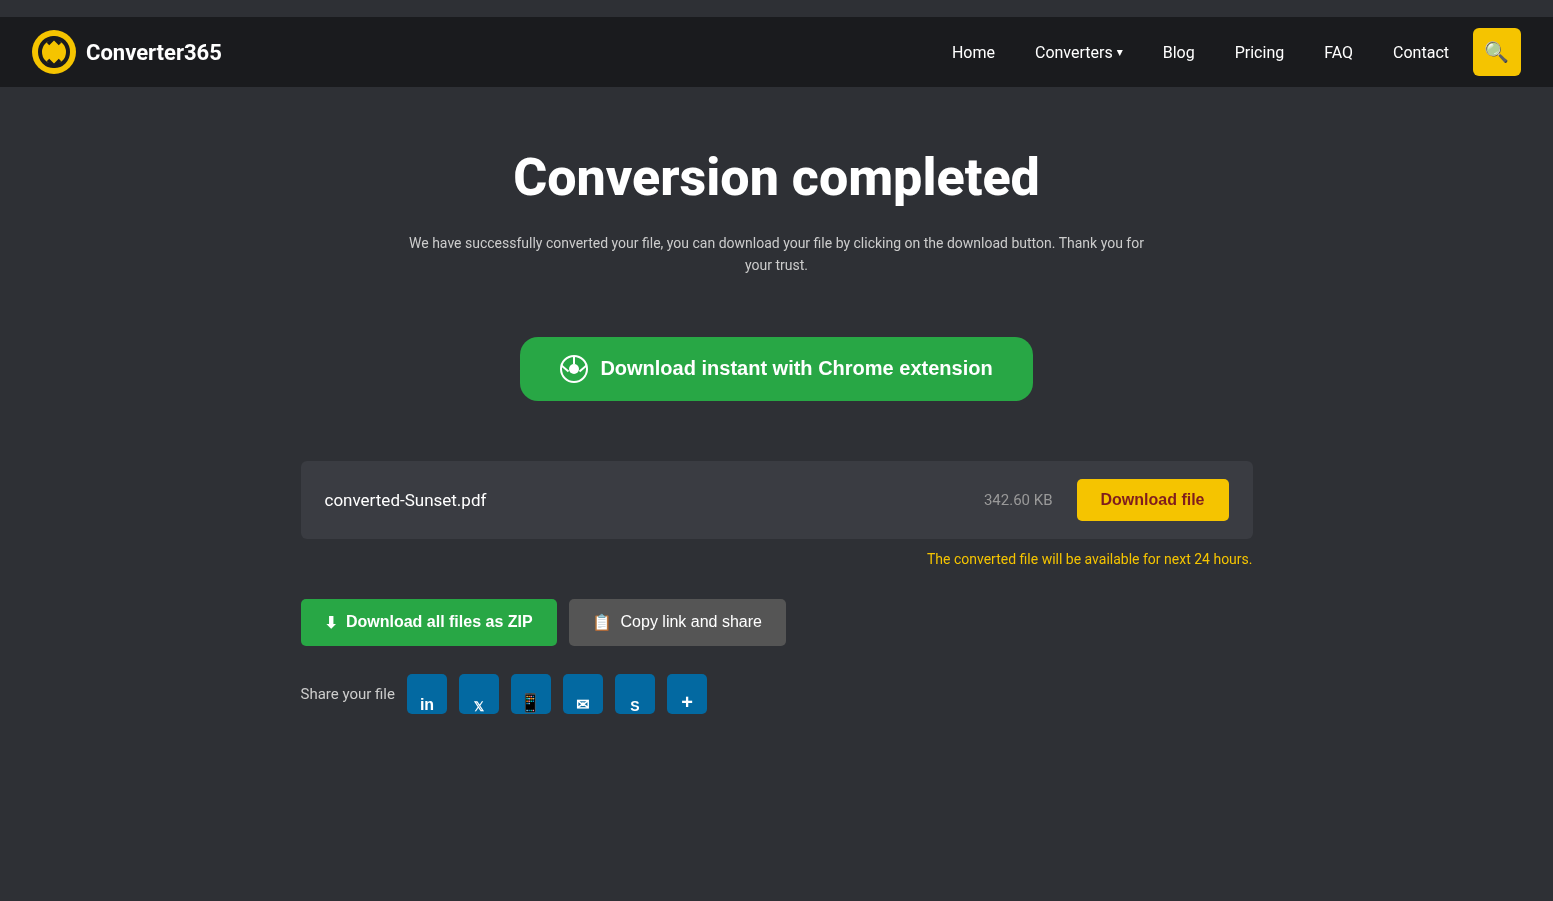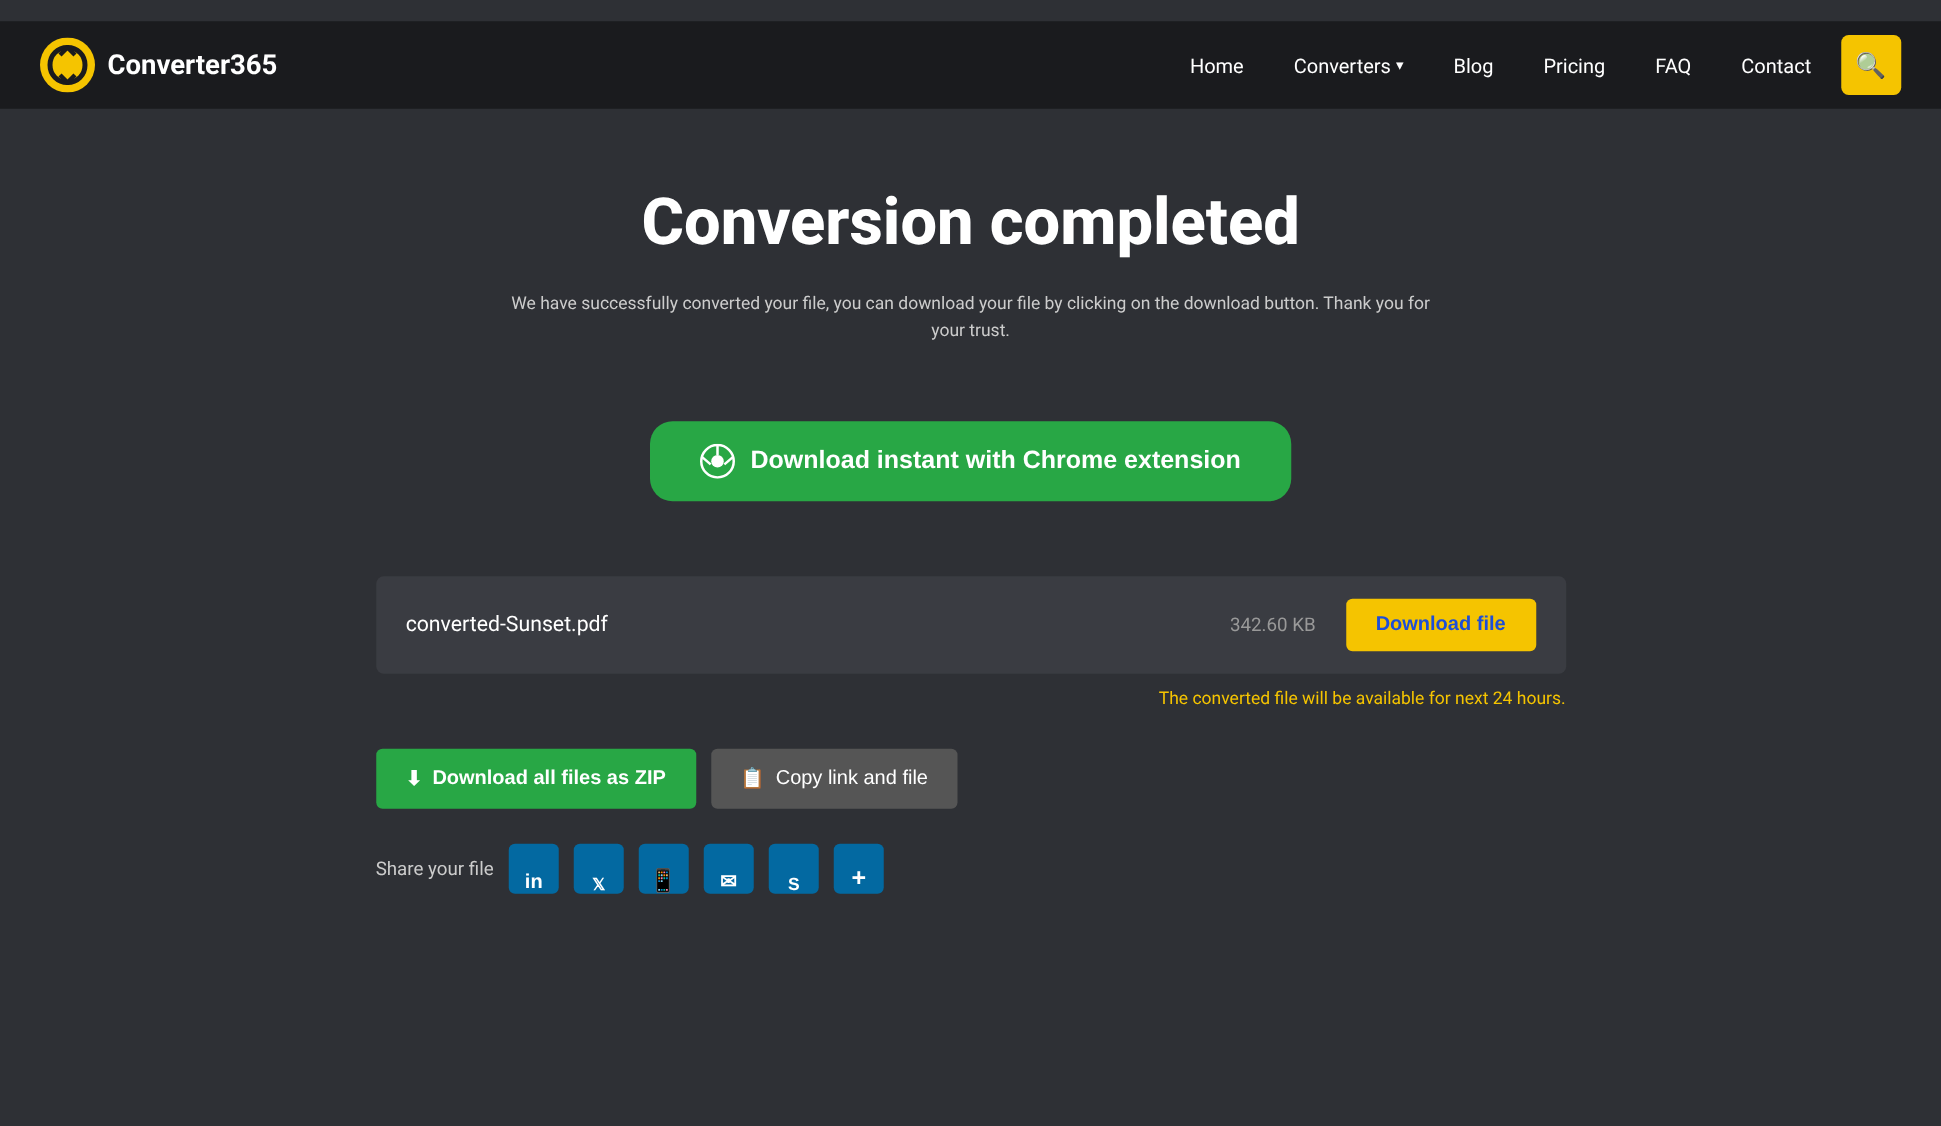--- a/index.html
+++ b/index.html
@@ -121,21 +121,21 @@
       display: flex;
       align-items: center;
       gap: 24px;
     }
     .file-size {
       color: #999;
       font-size: 15px;
     }
     .download-file-btn {
       background: #f5c400;
-      color: #1d4ed8;
+      color: #7f1d1d;
       border: none;
       border-radius: 5px;
       padding: 12px 24px;
       font-size: 16px;
       font-weight: 700;
       cursor: pointer;
     }
     .availability-note {
       color: #f5c400;
       font-size: 14px;
@@ -265,21 +265,21 @@
   <div class="availability-note">The converted file will be available for next 24 hours.</div>
 
   
   <div class="bottom-actions">
     <button class="zip-btn">
       <span>⬇</span>
       <span>Download all files as ZIP</span>
     </button>
     <button class="copy-link-btn">
       <span>📋</span>
-      <span>Copy link and file</span>
+      <span>Copy link and share</span>
     </button>
   </div>
 
   
   <div class="share-row">
     <span class="share-label">Share your file</span>
     <button class="share-btn">
       <span>in</span>
     </button>
     <button class="share-btn">

